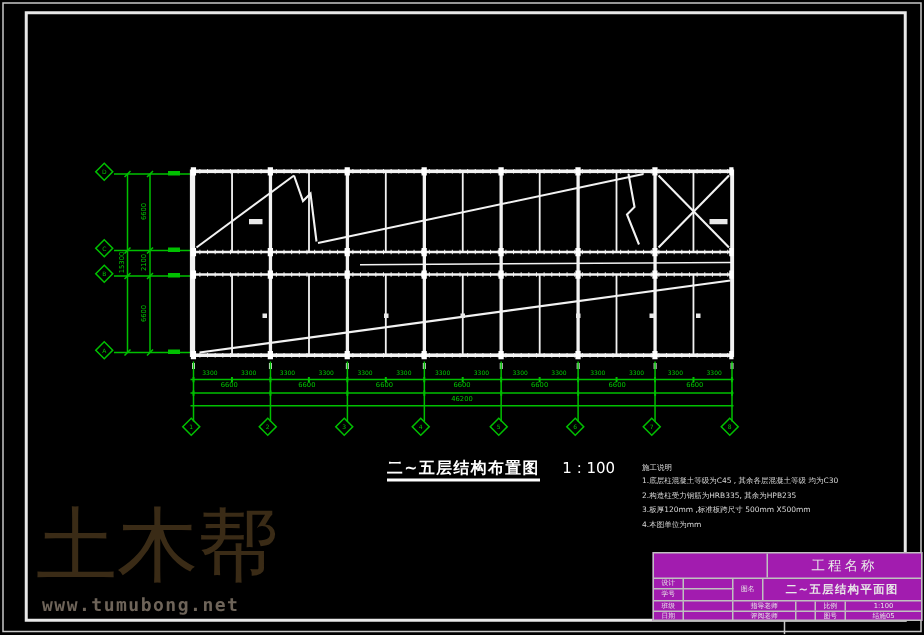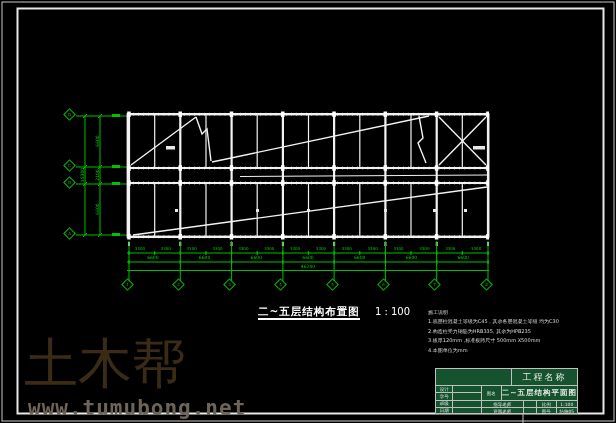--- a/index.html
+++ b/index.html
@@ -29,22 +29,22 @@
   .dim-half{top:246px;font-size:4px;}
   .dim-bay{top:255px;font-size:4.5px;}
   .dim-total{position:absolute;left:127px;top:264px;width:362px;text-align:center;
              color:#00cc00;font-size:4.5px;}
 
   
   .vdim{position:absolute;color:#00cc00;font-size:4.5px;white-space:nowrap;
         transform:translate(-50%,-50%) rotate(-90deg);}
 
   
-  .tb{position:absolute;left:435px;top:368px;width:143px;height:46px;
-      border:1px solid #c0c0c0;box-sizing:border-box;color:#e8e8e8;background:#14532d;}
+  .tb{position:absolute;left:435px;top:368px;width:180px;height:46px;
+      border:1px solid #c0c0c0;box-sizing:border-box;color:#e8e8e8;background:#a21caf;}
   .tb .cell{display:flex;align-items:center;justify-content:center;box-sizing:border-box;
             overflow:hidden;white-space:nowrap;}
   .tb-top{display:flex;height:16px;border-bottom:1px solid #c0c0c0;}
   .tb-top-l{width:76px;border-right:1px solid #c0c0c0;box-sizing:border-box;}
   .tb-top-r{flex:1;font-size:9px;letter-spacing:2px;}
   .tb-body{display:flex;height:28px;}
   .tb-c1{width:20px;display:flex;flex-direction:column;}
   .tb-c2{width:33px;display:flex;flex-direction:column;}
   .tb-c1 .cell,.tb-c2 .cell{flex:1;border-right:1px solid #c0c0c0;border-bottom:1px solid #c0c0c0;
             font-size:4.5px;}
@@ -58,21 +58,21 @@
   .tb-sub-row:first-child{border-bottom:1px solid #c0c0c0;}
   .tb-sub-row .cell{font-size:4.5px;}
   .sr-lab{width:42px;border-right:1px solid #c0c0c0;}
   .sr-val{width:13px;border-right:1px solid #c0c0c0;}
   .sr-slab{width:20px;border-right:1px solid #c0c0c0;}
   .sr-sval{flex:1;}
 
   
   .wm-logo{position:absolute;left:24px;top:334px;font-size:54px;font-weight:normal;
            color:#3a2b16;z-index:5;letter-spacing:0px;line-height:60px;}
-  .wm-url{position:absolute;left:28px;top:396px;font-size:21px;font-weight:bold;
+  .wm-url{position:absolute;left:28px;top:396px;font-size:12px;font-weight:bold;
           color:#6e6459;z-index:5;font-family:"DejaVu Sans Mono",monospace;letter-spacing:1px;}
 </style>
 </head>
 <body>
 
 <div class="canvas">
 
   <svg class="linework" width="616" height="423" viewBox="0 0 616 423">
 
     <g stroke="#c8c8c8" fill="none">

